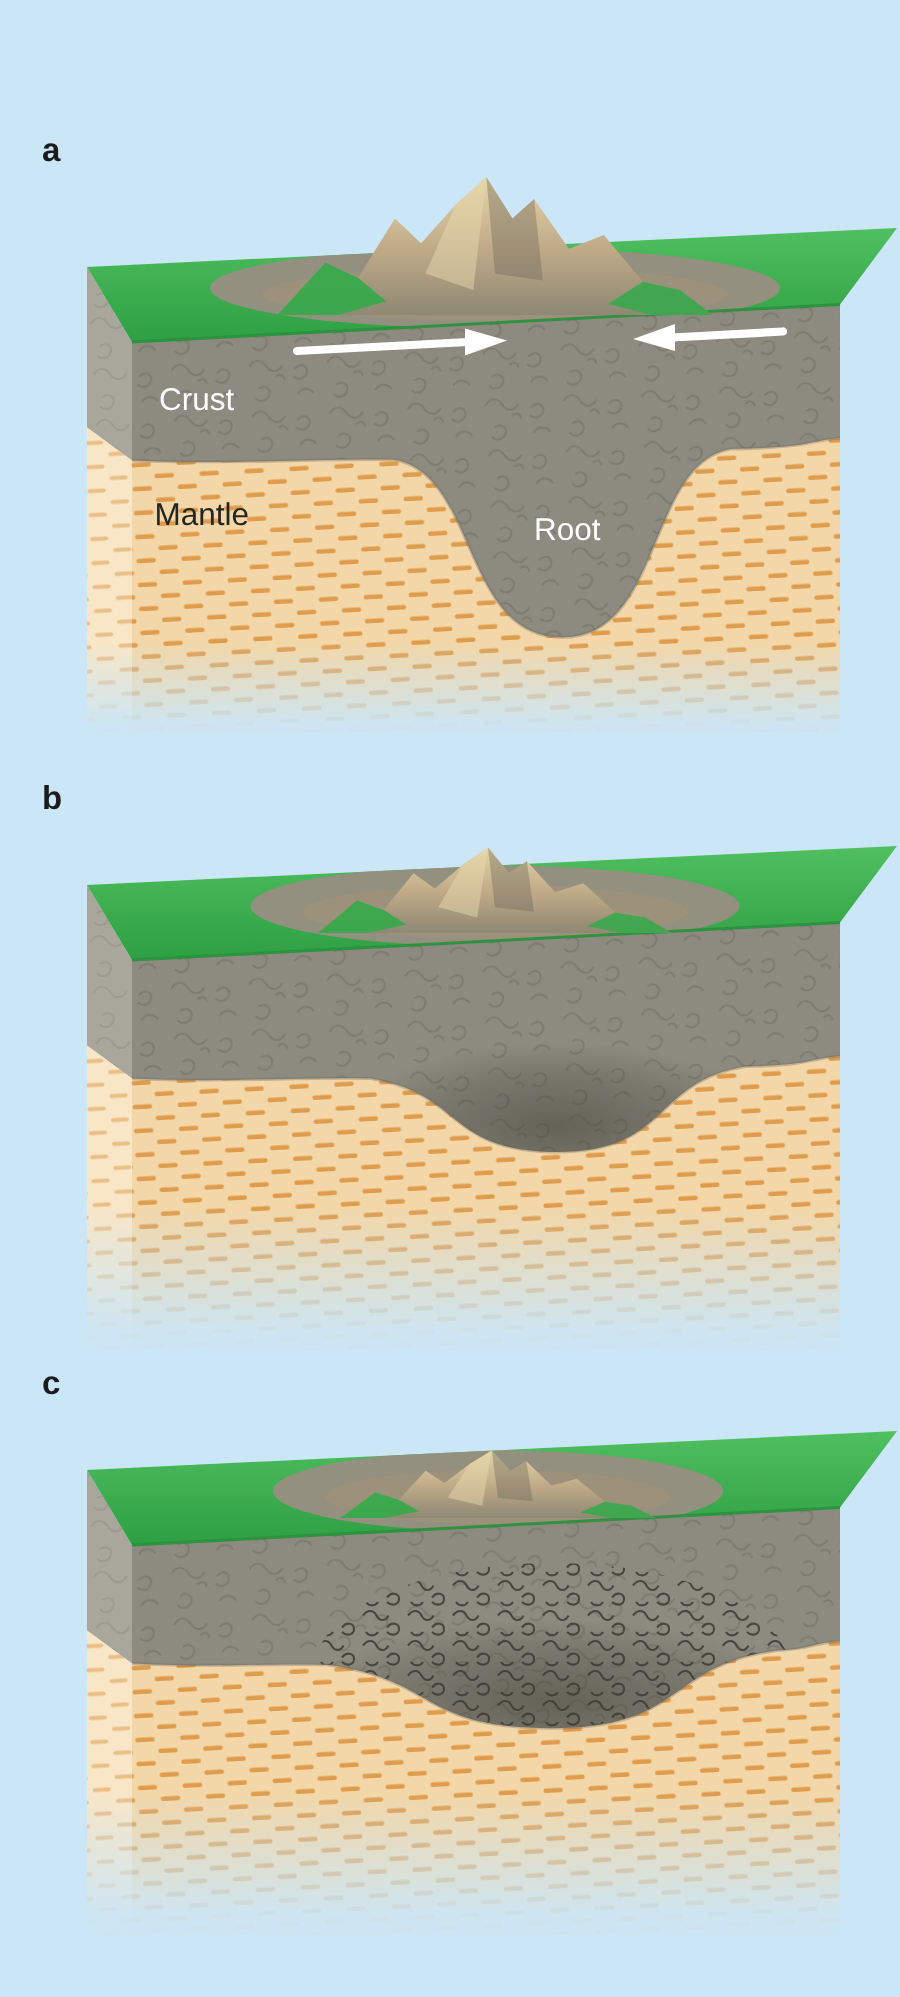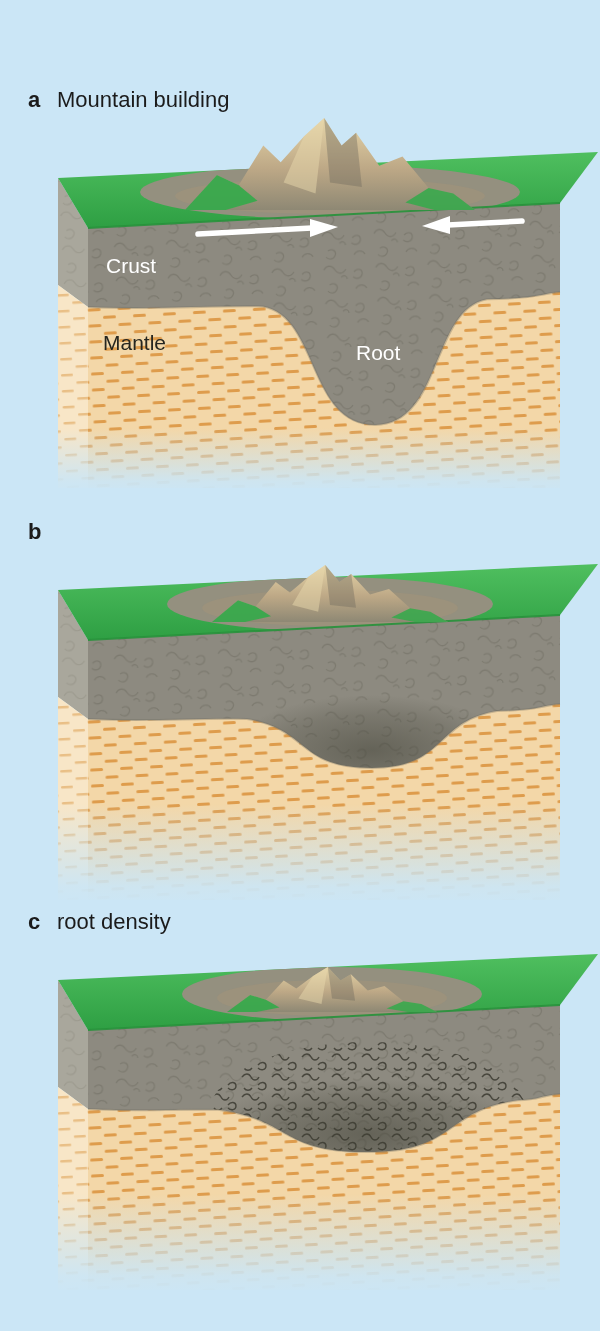--- a/index.html
+++ b/index.html
@@ -15,24 +15,20 @@
   .panel-svg{position:absolute;left:0;width:600px;height:385px;}
 </style>
 </head>
 <body>
 
 <div id="app" style="background: rgb(203, 230, 246);">
 
   <figure class="panel">
     <figcaption class="caption" style="top:86px">
       <span class="cap-letter">a</span>
-      <span class="cap-text">
-        <span class="cap-line">Mountain building</span>
-        <span class="cap-line"></span>
-      </span>
     </figcaption>
     <svg id="svg-a" class="panel-svg" style="top:110px" width="600" height="385" viewBox="0 0 600 385">
         <defs>
     <linearGradient id="atg" x1="0" y1="0" x2="0" y2="1">
       <stop offset="0" stop-color="#4fbf5f"></stop>
             <stop offset="1" stop-color="#2e9f43"></stop>
     </linearGradient>
     <linearGradient id="amg" x1="0" y1="0" x2="0" y2="1">
       <stop offset="0" stop-color="#e6d5a8"></stop>
             <stop offset="0.55" stop-color="#bda886"></stop>
@@ -222,21 +218,20 @@
   </g>
 
   <rect x="36" y="282" width="564" height="103" fill="url(#bfd)"></rect>
       </svg>
   </figure>
 
   <figure class="panel">
     <figcaption class="caption" style="top:908px">
       <span class="cap-letter">c</span>
       <span class="cap-text">
-        <span class="cap-line">root density</span>
       </span>
     </figcaption>
     <svg id="svg-c" class="panel-svg" style="top:912px" width="600" height="385" viewBox="0 0 600 385">
         <defs>
     <linearGradient id="ctg" x1="0" y1="0" x2="0" y2="1">
       <stop offset="0" stop-color="#4fbf5f"></stop>
             <stop offset="1" stop-color="#2e9f43"></stop>
     </linearGradient>
     <linearGradient id="cmg" x1="0" y1="0" x2="0" y2="1">
       <stop offset="0" stop-color="#e6d5a8"></stop>

